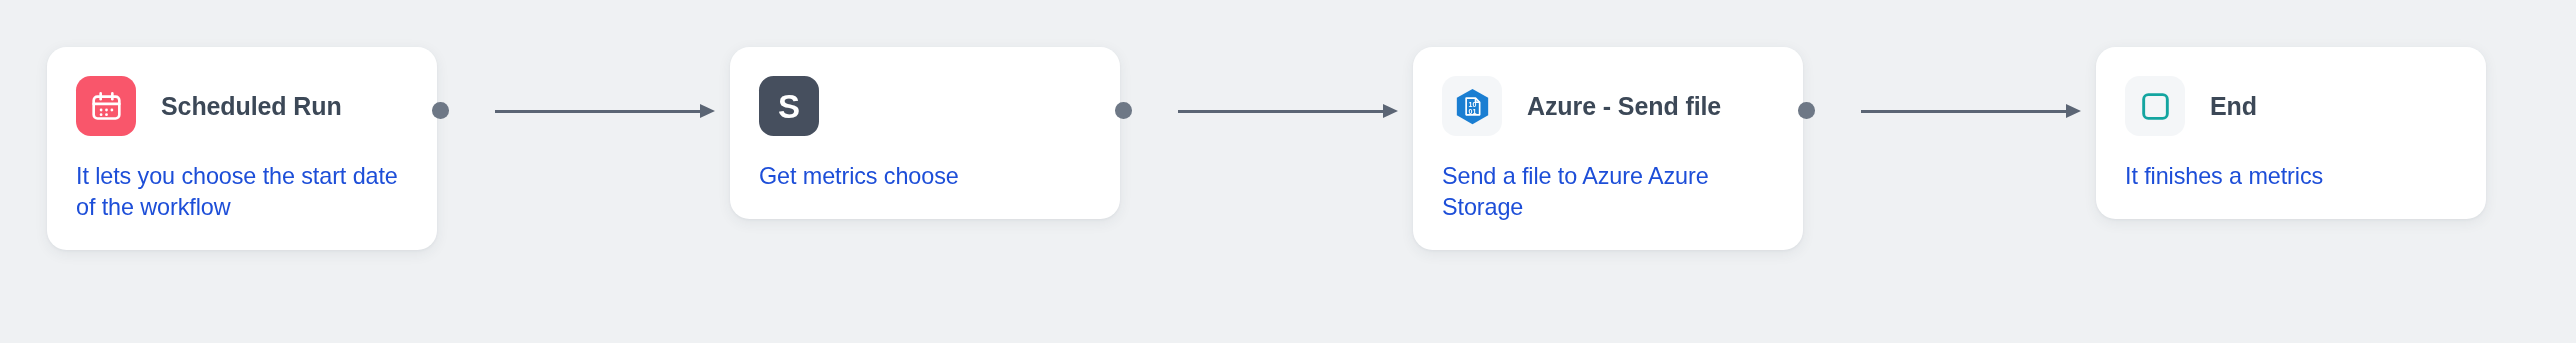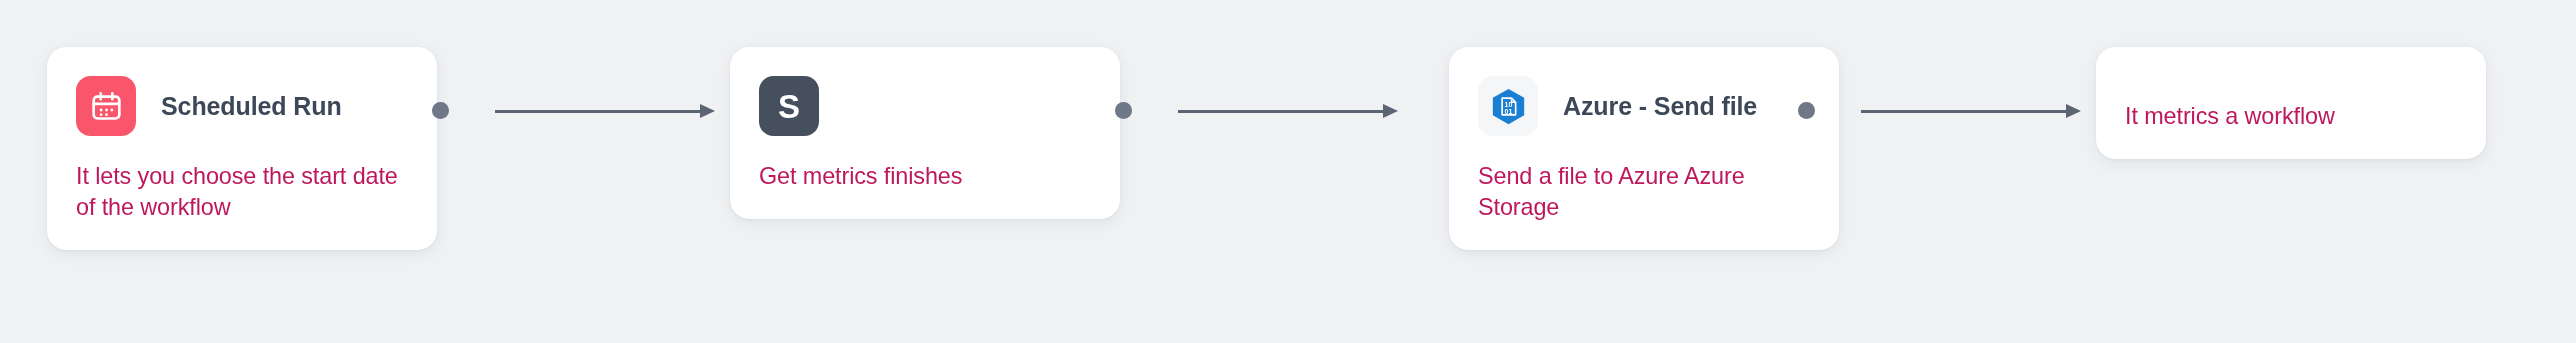--- a/index.html
+++ b/index.html
@@ -57,21 +57,21 @@
     font-weight: bold;
     color: #3c4857;
     letter-spacing: -0.1px;
     white-space: nowrap;
   }
 
   .node-desc {
     margin-top: 25px;
     font-size: 23.4px;
     line-height: 1.32;
-    color: #be185d;
+    color: #1d4ed8;
     letter-spacing: -0.1px;
   }
 
   
   .icon-scheduled { background: #f9566b; }
   .icon-metrics   { background: #464f5e; }
   .icon-plain     { background: #f4f6f8; }
 
   .icon-letter {
     color: #ffffff;
@@ -153,32 +153,32 @@
       <div class="head"></div>
     </div>
   </div>
 
   <div class="node" style="left:730px;">
     <div class="node-head">
       <div class="node-icon icon-metrics">
         <span class="icon-letter">S</span>
       </div>
     </div>
-    <div class="node-desc">Get metrics finishes</div>
+    <div class="node-desc">Get metrics choose</div>
   </div>
 
   <div class="connector" style="left:1115px; width:283px;">
     <div class="conn-dot"></div>
     <div class="conn-arrow">
       <div class="shaft"></div>
       <div class="head"></div>
     </div>
   </div>
 
-  <div class="node" style="left:1413px;margin-left:36px;">
+  <div class="node" style="left:1413px;">
     <div class="node-head">
       <div class="node-icon icon-plain">
         <svg width="47" height="47" viewBox="0 0 48 48">
           <polygon points="24,6 40,15 40,33 24,42 8,33 8,15" fill="#1a7ed2"></polygon>
           <path d="M17.5 15.5 h9.6 l4.2 4.2 v12.8 h-13.8 z" fill="none" stroke="#ffffff" stroke-width="1.7" stroke-linejoin="round"></path>
           <path d="M27.1 15.5 v4.2 h4.2" fill="none" stroke="#ffffff" stroke-width="1.7" stroke-linejoin="round"></path>
           <text x="24" y="24.6" font-family="'Liberation Sans', sans-serif" font-size="7.2" font-weight="bold" fill="#ffffff" text-anchor="middle">10</text>
           <text x="24" y="31.2" font-family="'Liberation Sans', sans-serif" font-size="7.2" font-weight="bold" fill="#ffffff" text-anchor="middle">01</text>
         </svg>
       </div>
@@ -189,17 +189,25 @@
 
   <div class="connector" style="left:1798px; width:283px;">
     <div class="conn-dot"></div>
     <div class="conn-arrow">
       <div class="shaft"></div>
       <div class="head"></div>
     </div>
   </div>
 
   <div class="node" style="left:2096px;">
-    <div class="node-desc">It metrics a workflow</div>
+    <div class="node-head">
+      <div class="node-icon icon-plain">
+        <svg width="33" height="33" viewBox="0 0 24 24">
+          <rect x="3.4" y="3.4" width="17.2" height="17.2" rx="3.4" fill="none" stroke="#13a5a0" stroke-width="2.1"></rect>
+        </svg>
+      </div>
+      <div class="node-title">End</div>
+    </div>
+    <div class="node-desc">It finishes a metrics</div>
   </div>
 
 </div>
 
 
 </body></html>

